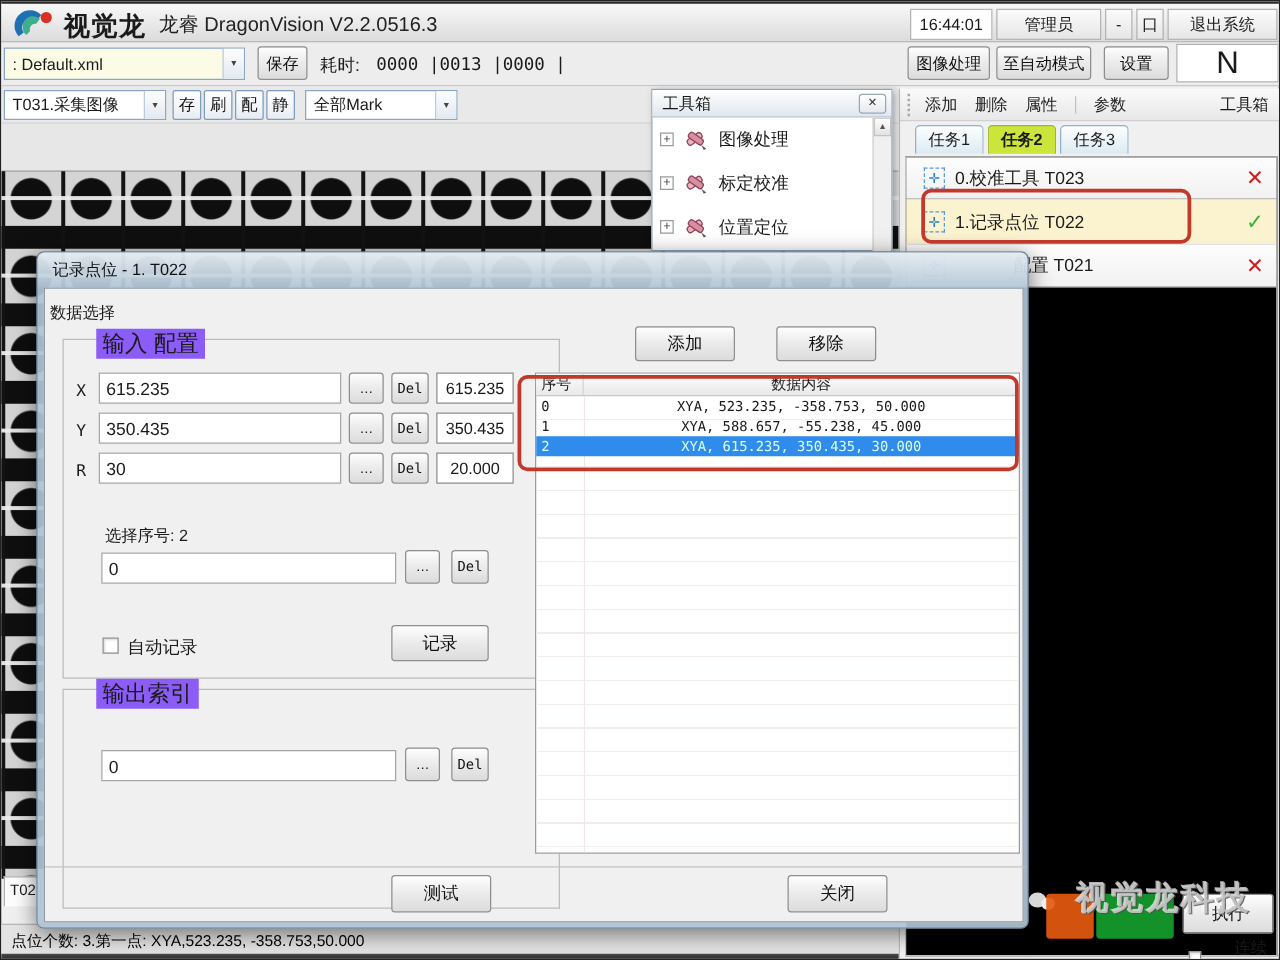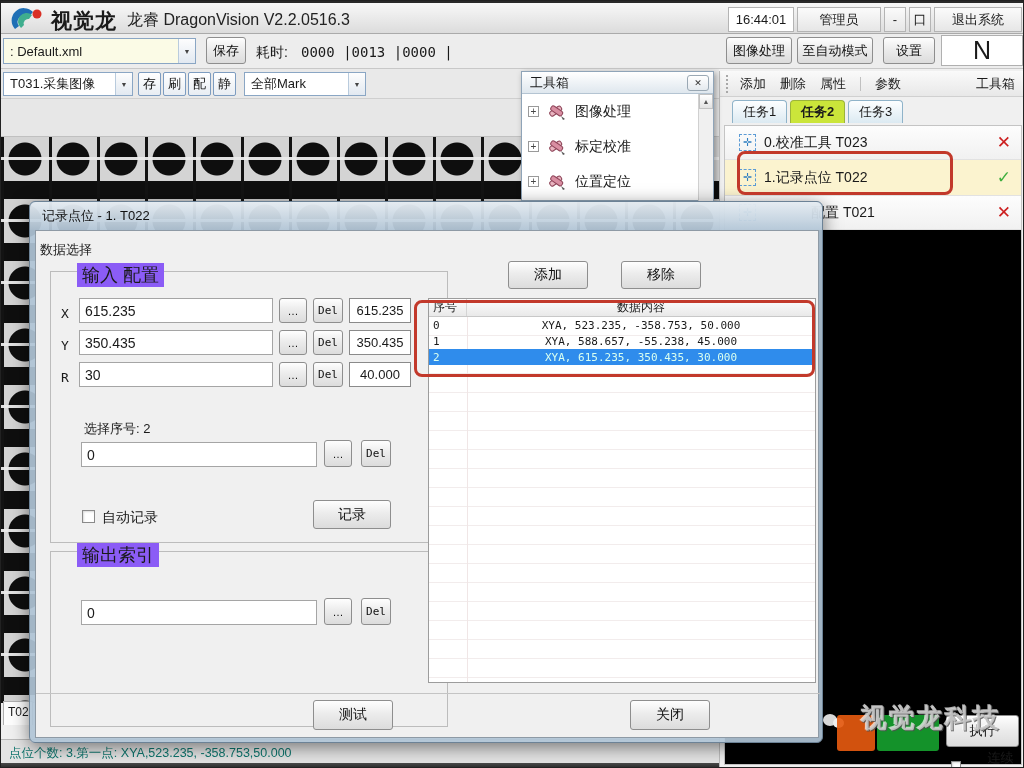--- a/index.html
+++ b/index.html
@@ -283,21 +283,21 @@
       </div>
     </div>
   </div>
 
   <div class="abs annotation" style="left:736px;top:150px;width:216px;height:44px;"></div>
 
   <div class="abs" style="left:2px;top:700px;width:30px;height:24px;background:#fdfdfd;
        border:1px solid #b0b0b0;border-bottom:none;font-size:12px;padding:3px 0 0 4px;z-index:3;">T02</div>
   <div class="abs btn" style="left:800px;top:731px;width:52px;height:28px;z-index:3;">消零</div>
   <div class="abs statusbar">
-    <span class="abs" style="left:8px;top:5px;font-size:12.5px;color:#0f766e;">点位个数: 3.第一点: XYA,523.235, -358.753,50.000</span>
+    <span class="abs" style="left:8px;top:5px;font-size:12.5px;color:#000000;">点位个数: 3.第一点: XYA,523.235, -358.753,50.000</span>
   </div>
   <div class="abs bottom-strip"></div>
   <div class="abs btn" style="left:945px;top:714px;width:73px;height:32px;z-index:14;">执行</div>
   <div class="abs" style="left:950px;top:748px;z-index:14;display:flex;align-items:center;gap:5px;">
     <span class="checkbox"></span>
     <span style="font-size:13px;margin-left:22px;">连续测量</span>
   </div>
 
   <div class="abs dialog">
     <div class="dialog-title">
@@ -319,21 +319,21 @@
         <span class="abs field-label" style="left:10px;top:66px;">Y</span>
         <div class="abs input" style="left:28px;top:58px;width:194px;height:25px;">350.435</div>
         <div class="abs btn mini-btn" style="left:228px;top:58px;width:28px;height:25px;">…</div>
         <div class="abs btn mini-btn mono" style="left:262px;top:58px;width:30px;height:25px;">Del</div>
         <div class="abs valuebox" style="left:298px;top:58px;width:62px;height:25px;">350.435</div>
 
         <span class="abs field-label" style="left:10px;top:98px;">R</span>
         <div class="abs input" style="left:28px;top:90px;width:194px;height:25px;">30</div>
         <div class="abs btn mini-btn" style="left:228px;top:90px;width:28px;height:25px;">…</div>
         <div class="abs btn mini-btn mono" style="left:262px;top:90px;width:30px;height:25px;">Del</div>
-        <div class="abs valuebox" style="left:298px;top:90px;width:62px;height:25px;">40.000</div>
+        <div class="abs valuebox" style="left:298px;top:90px;width:62px;height:25px;">20.000</div>
 
         <span class="abs" style="left:33px;top:148px;font-size:13px;">选择序号: 2</span>
         <div class="abs input" style="left:30px;top:170px;width:236px;height:25px;">0</div>
         <div class="abs btn mini-btn" style="left:273px;top:168px;width:28px;height:27px;">…</div>
         <div class="abs btn mini-btn mono" style="left:310px;top:168px;width:30px;height:27px;">Del</div>
 
         <span class="abs checkbox" style="left:31px;top:238px;"></span>
         <span class="abs" style="left:51px;top:237px;font-size:14px;">自动记录</span>
         <div class="abs btn" style="left:262px;top:228px;width:78px;height:29px;font-size:14px;">记录</div>
       </div>

